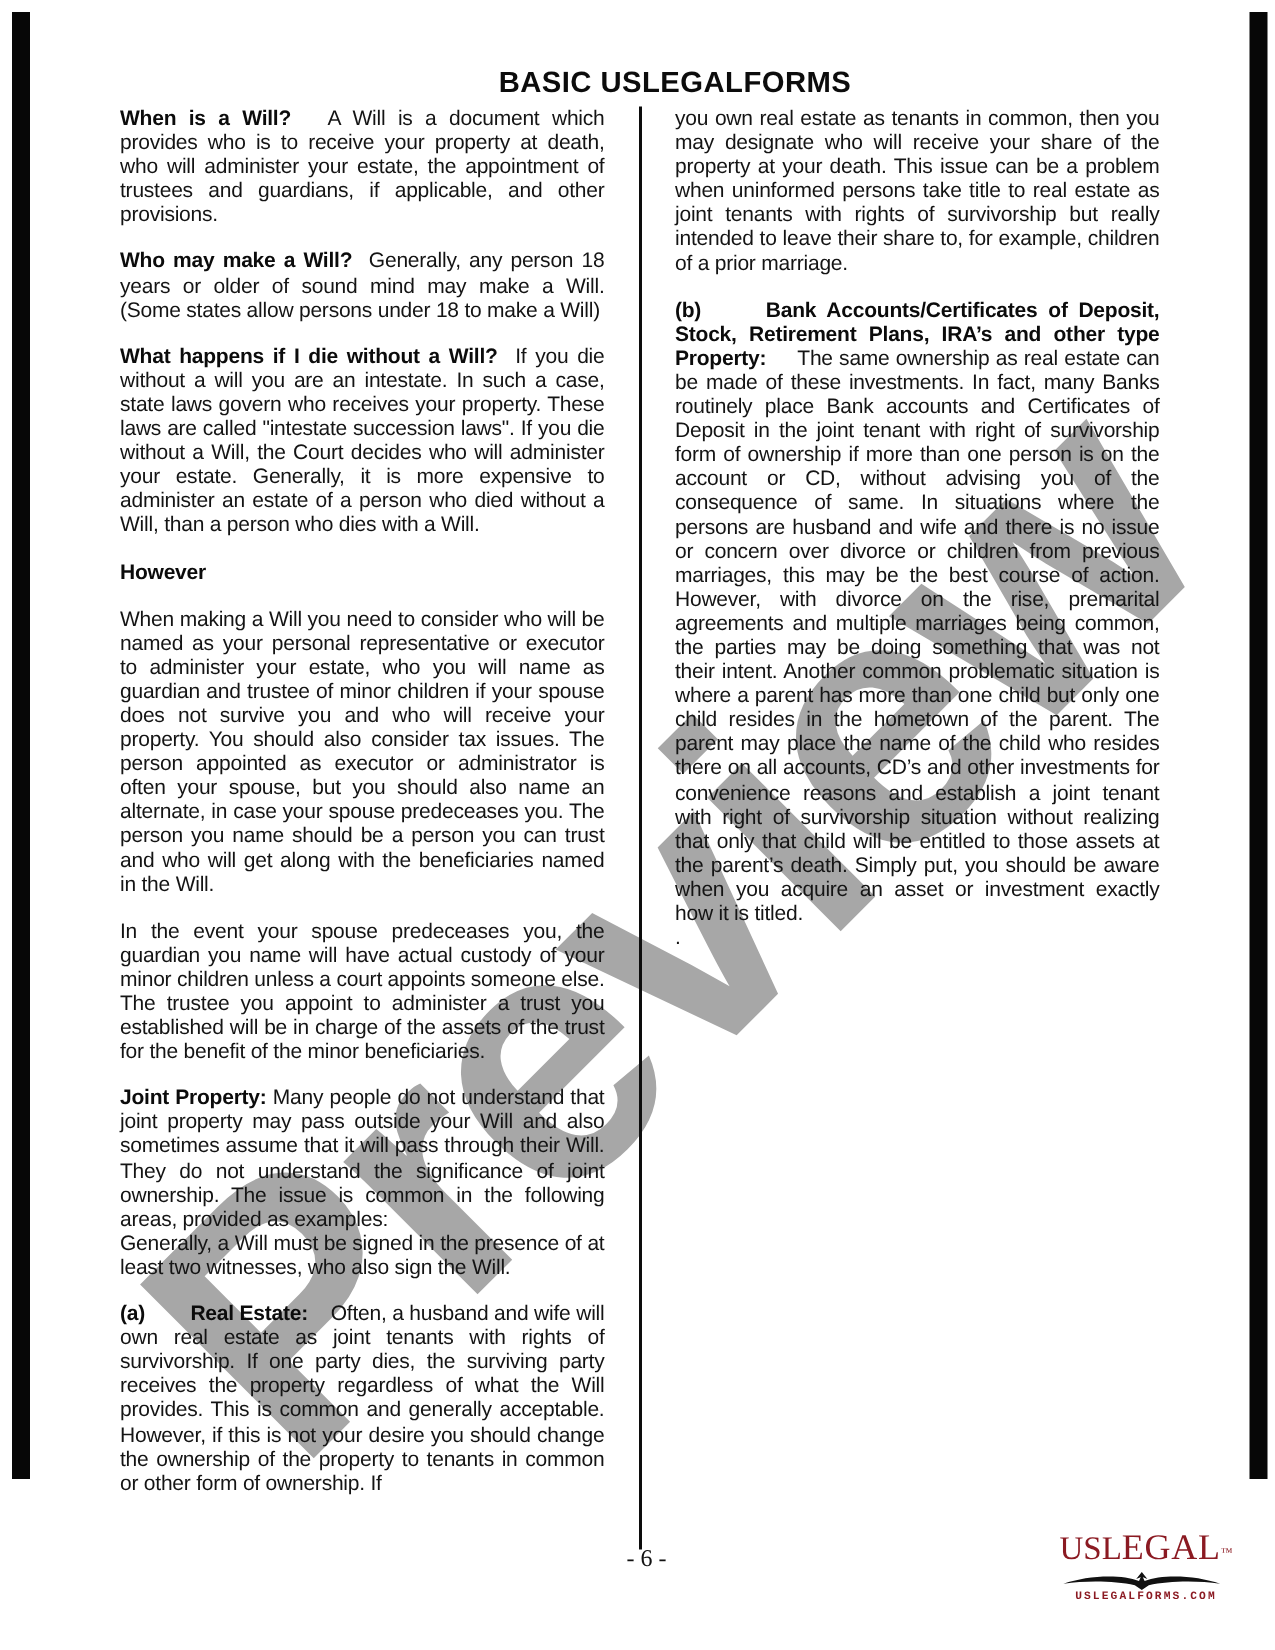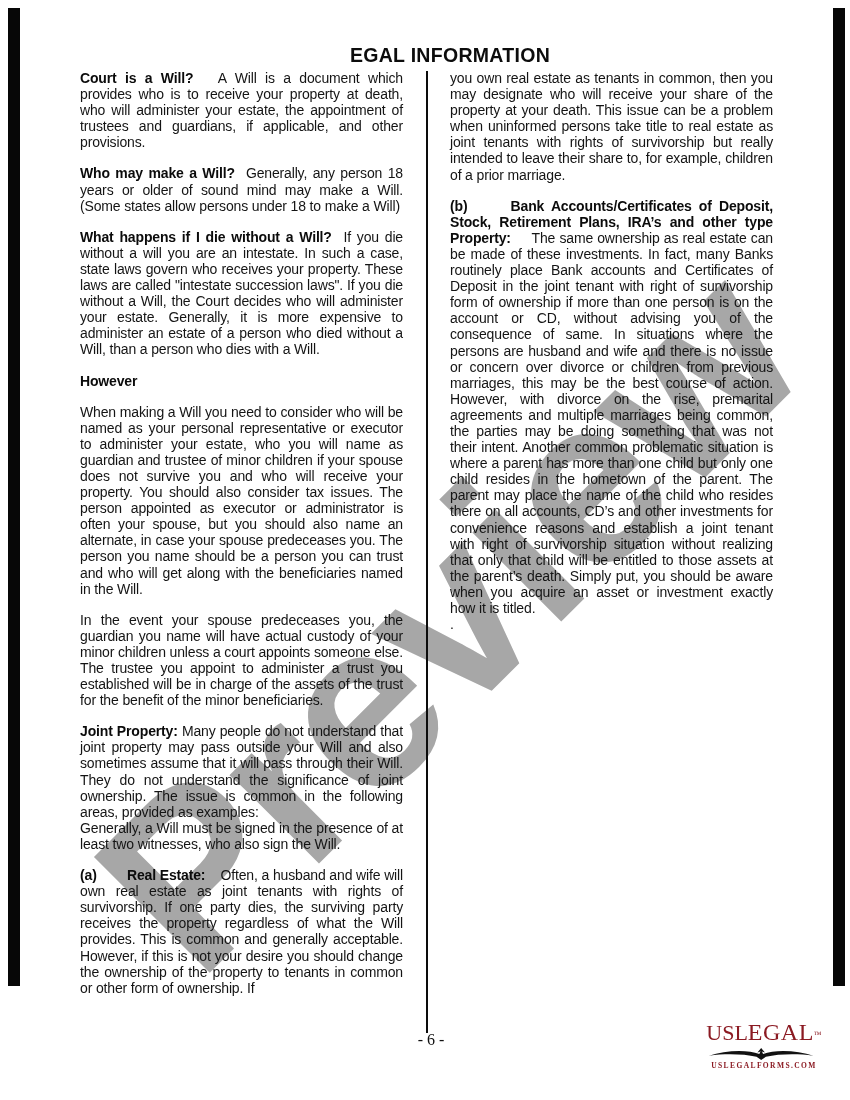--- a/index.html
+++ b/index.html
@@ -38,39 +38,39 @@
     font-family:"Liberation Serif",serif;font-size:16px;color:#111;z-index:2;
   }
   .logo{position:absolute;left:703px;top:1017px;width:122px;text-align:center;z-index:2;}
   .logo-text{font-family:"Liberation Serif",serif;line-height:30px;white-space:nowrap;}
   .lg-big{font-size:22px;}
   .lg-small{font-size:24px;letter-spacing:0.5px;}
   .lg-tm{font-size:8px;vertical-align:top;position:relative;top:3px;}
   .logo-wing{display:block;margin:-3px auto 0 auto;}
   .logo-site{
     margin-top:0px;font-size:7.5px;font-weight:bold;letter-spacing:1.4px;
-    font-family:Liberation Serif, serif;white-space:nowrap;
+    font-family:Liberation Mono, monospace;white-space:nowrap;
   }
 </style>
 </head>
 <body>
 
 <div class="page">
 
   <div class="edge-bar left"></div>
   <div class="edge-bar right"></div>
 
   <div class="watermark">Preview</div>
 
-  <h1 class="title">EGAL INFORMATION</h1>
+  <h1 class="title">BASIC USLEGALFORMS</h1>
 
   <div class="divider"></div>
 
   <div class="col left" id="left-col">
-      <p class="para"><b>Court is a Will?</b>&nbsp;&nbsp; A Will is a document which provides who is to receive your property at death, who will administer your estate, the appointment of trustees and guardians, if applicable, and other provisions.</p>
+      <p class="para"><b>When is a Will?</b>&nbsp;&nbsp; A Will is a document which provides who is to receive your property at death, who will administer your estate, the appointment of trustees and guardians, if applicable, and other provisions.</p>
       <p class="para"><b>Who may make a Will?</b>&nbsp; Generally, any person 18 years or older of sound mind may make a Will.  (Some states allow persons under 18 to make a Will)</p>
       <p class="para"><b>What happens if I die without a Will?</b>&nbsp; If you die without a will you are an intestate.  In such a case, state laws govern who receives your property.  These laws are called "intestate succession laws".  If you die without a Will, the Court decides who will administer your estate.  Generally, it is more expensive to administer an estate of a person who died without a Will, than a person who dies with a Will.</p>
       <p class="para"><b>However</b></p>
       <p class="para">When making a Will you need to consider who will be named as your personal representative or executor to administer your estate, who you will name as guardian and trustee of minor children if your spouse does not survive you and who will receive your property.  You should also consider tax issues.  The person appointed as executor or administrator is often your spouse, but you should also name an alternate, in case your spouse predeceases you.  The person you name should be a person you can trust and who will get along with the beneficiaries named in the Will.</p>
       <p class="para">In the event your spouse predeceases you, the guardian you name will have actual custody of your minor children unless a court appoints someone else.  The trustee you appoint to administer a trust you established will be in charge of the assets of the trust for the benefit of the minor beneficiaries.</p>
       <p class="para tight"><b>Joint Property:</b> Many people do not understand that joint property may pass outside your Will and also sometimes assume that it will pass through their Will.  They do not understand the significance of joint ownership.  The issue is common in the following areas, provided as examples:</p>
       <p class="para">Generally, a Will must be signed in the presence of at least two witnesses, who also sign the Will.</p>
       <p class="para tight"><b>(a)</b>&nbsp;&nbsp;&nbsp;&nbsp;&nbsp;&nbsp;&nbsp; <b>Real Estate:</b>&nbsp;&nbsp;&nbsp; Often, a husband and wife will own real estate as joint tenants with rights of survivorship.  If one party dies, the surviving party receives the property regardless of what the Will provides.   This is common and generally acceptable.  However, if this is not your desire you should change the ownership of the property to tenants in common or other form of ownership.  If</p>
     </div>
   <div class="col right" id="right-col">

